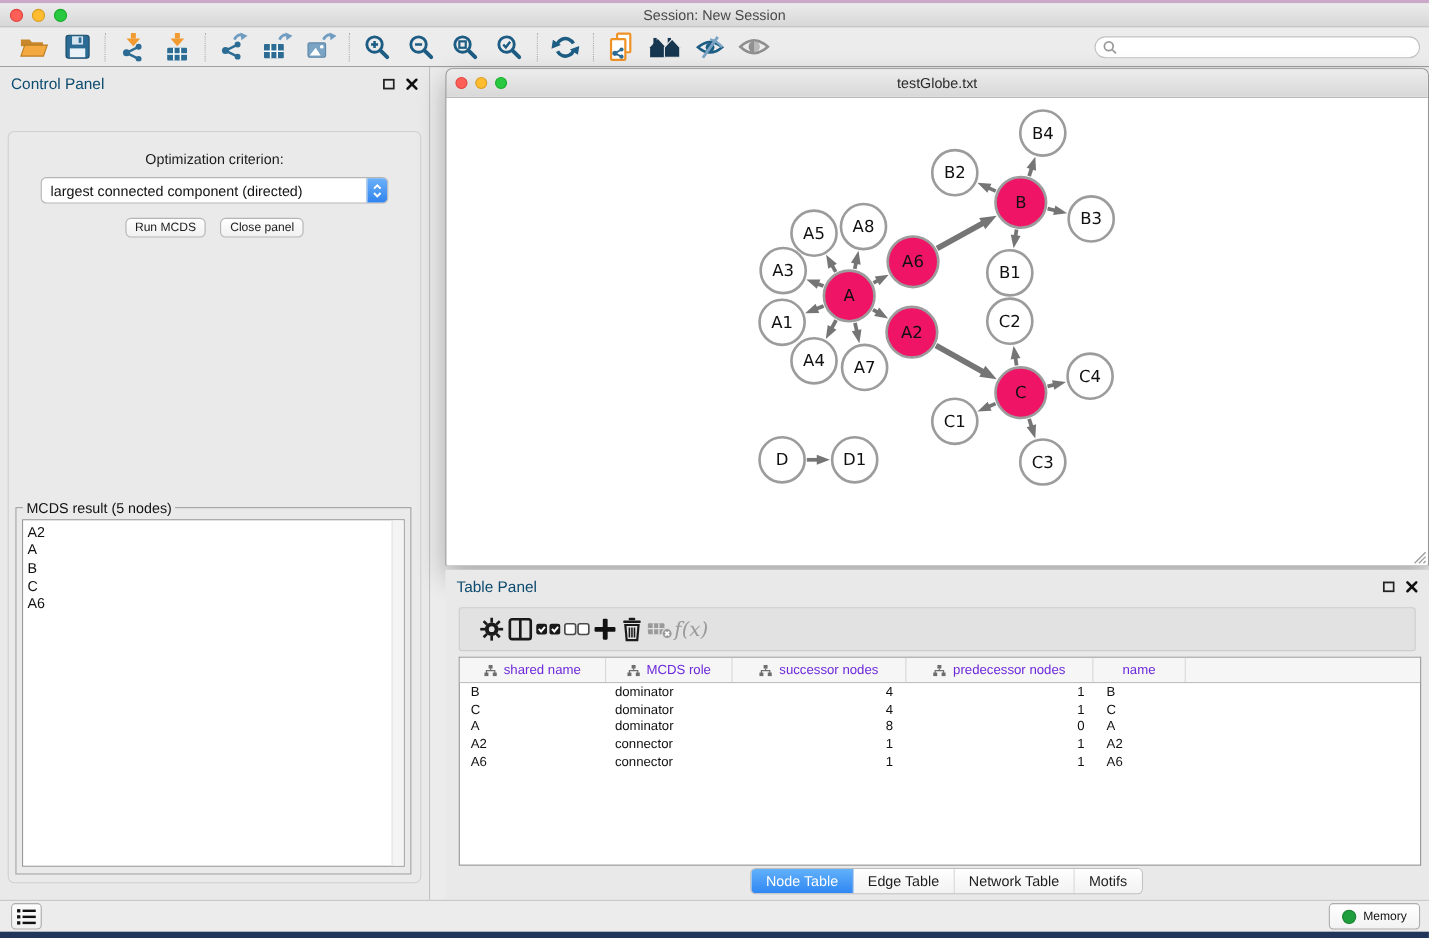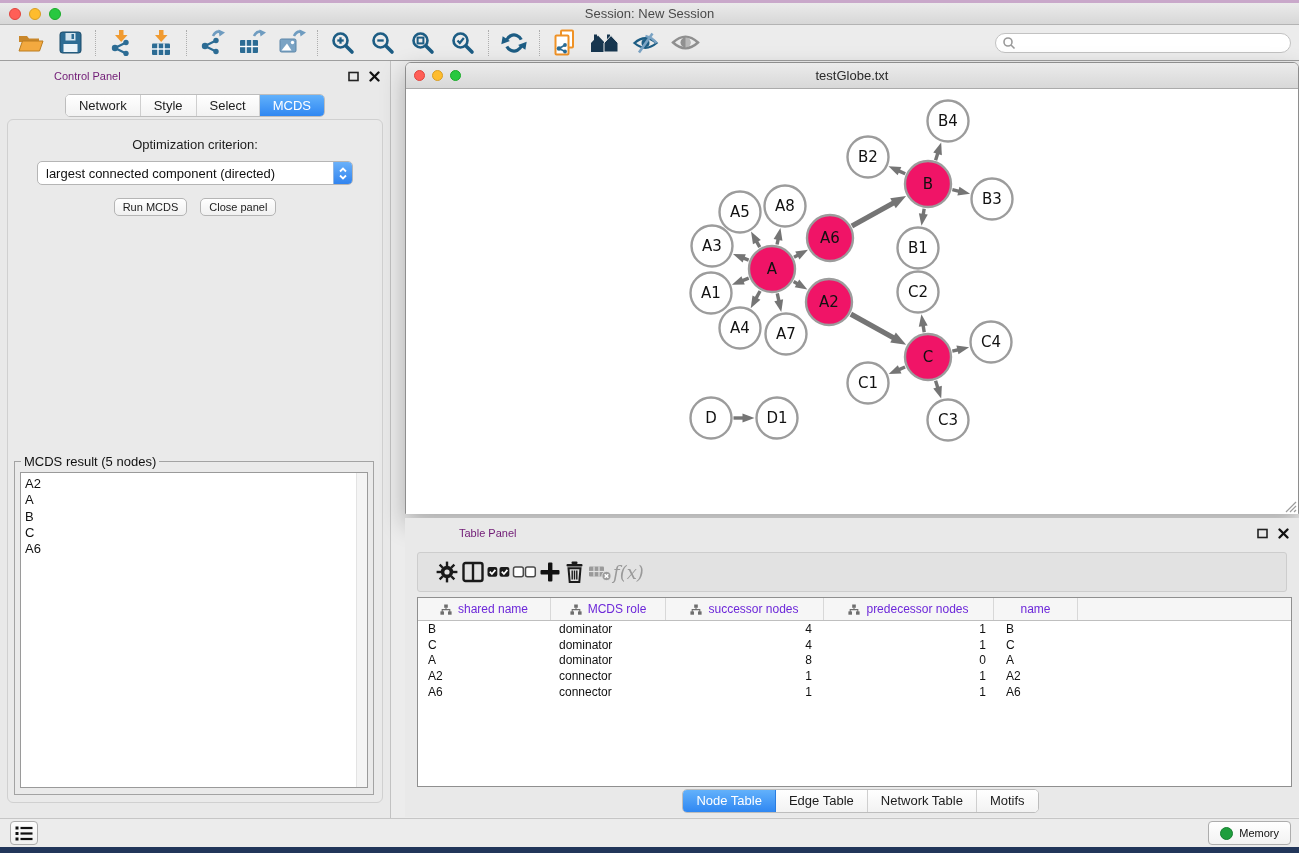--- a/index.html
+++ b/index.html
@@ -30,21 +30,21 @@
   .tool-sep { width:1px; height:26px; border-left:1px dotted #aeaeae; margin:0 5px; }
   #toolbar-spacer { flex:1; }
   #search-box { width:296px; height:20px; margin-right:8px; background:#fff;
     border:1px solid #c2c2c2; border-radius:10px; display:flex; align-items:center; padding:0 6px; }
   #search-box input { border:none; outline:none; flex:1; font-size:12px; background:transparent; }
 
   
   #control-panel { left:0; top:61px; width:391px; height:757px; background:#e9e9e9;
     border-right:1px solid #c2c2c2; }
   .panel-header { height:30px; display:flex; align-items:center; padding:0 10px; }
-  .panel-title { font-size:11px; color:#701a75; flex:1;margin-left:44px; }
+  .panel-title { font-size:14px; color:#0c4a6e; flex:1; }
   .panel-icons { display:flex; gap:10px; align-items:center; }
   .seg { display:inline-flex; border:1px solid #bdbdbd; border-radius:5px; overflow:hidden;
     background:#fff; }
   .seg .tab { padding:0 13px; height:21px; line-height:21px; font-size:13px; color:#1c1c1c;
     border-right:1px solid #cfcfcf; background:linear-gradient(#ffffff,#f2f2f2); }
   .seg .tab:last-child { border-right:none; }
   .seg .tab.active { background:linear-gradient(#62b1fb,#2f87f2); color:#fff;
     border-right-color:#2a7de0; }
   #cp-tabs-row { display:flex; justify-content:center; margin-top:3px; }
   #cp-inner { position:absolute; left:7px; right:7px; top:58px; bottom:15px;
@@ -302,28 +302,20 @@
     <span class="panel-title">Control Panel</span>
     <span class="panel-icons">
       <svg width="11" height="11" viewBox="0 0 11 11">
         <rect x="1" y="1.5" width="9" height="8" fill="none" stroke="#222" stroke-width="1.6"></rect>
       </svg>
       <svg width="11" height="11" viewBox="0 0 11 11">
         <line x1="1.5" y1="1.5" x2="9.5" y2="9.5" stroke="#111" stroke-width="2.3" stroke-linecap="round"></line>
         <line x1="9.5" y1="1.5" x2="1.5" y2="9.5" stroke="#111" stroke-width="2.3" stroke-linecap="round"></line>
       </svg>
     </span>
-  </div>
-  <div id="cp-tabs-row">
-    <div class="seg">
-      <span class="tab">Network</span>
-      <span class="tab">Style</span>
-      <span class="tab">Select</span>
-      <span class="tab active">MCDS</span>
-    </div>
   </div>
   <div id="cp-inner">
     <div id="opt-label">Optimization criterion:</div>
     <div class="mac-select">
       <span class="val">largest connected component (directed)</span>
       <span class="stepper">
         <svg width="10" height="15" viewBox="0 0 10 15">
           <path d="M2 5.5 L5 2.5 L8 5.5" fill="none" stroke="#fff" stroke-width="1.8"></path>
           <path d="M2 9.5 L5 12.5 L8 9.5" fill="none" stroke="#fff" stroke-width="1.8"></path>
         </svg>

